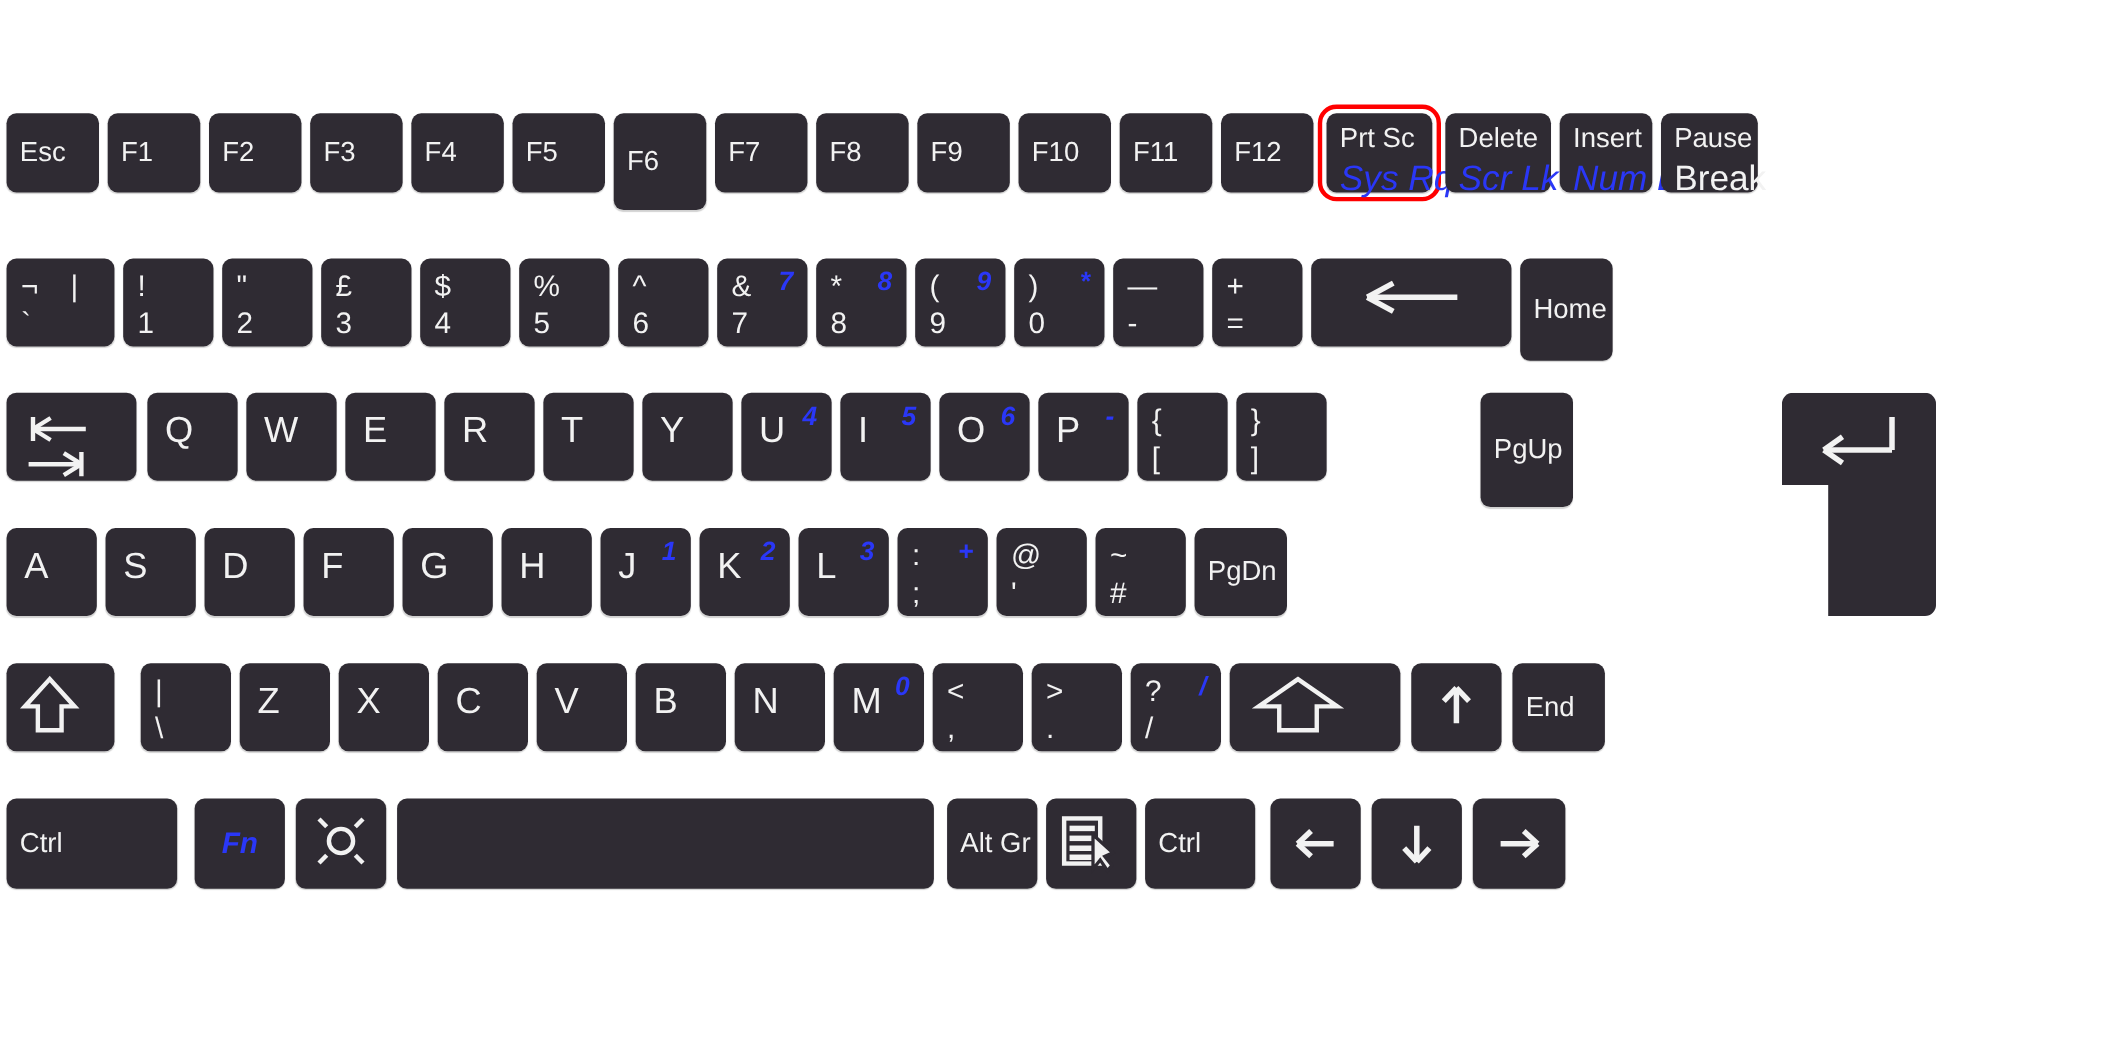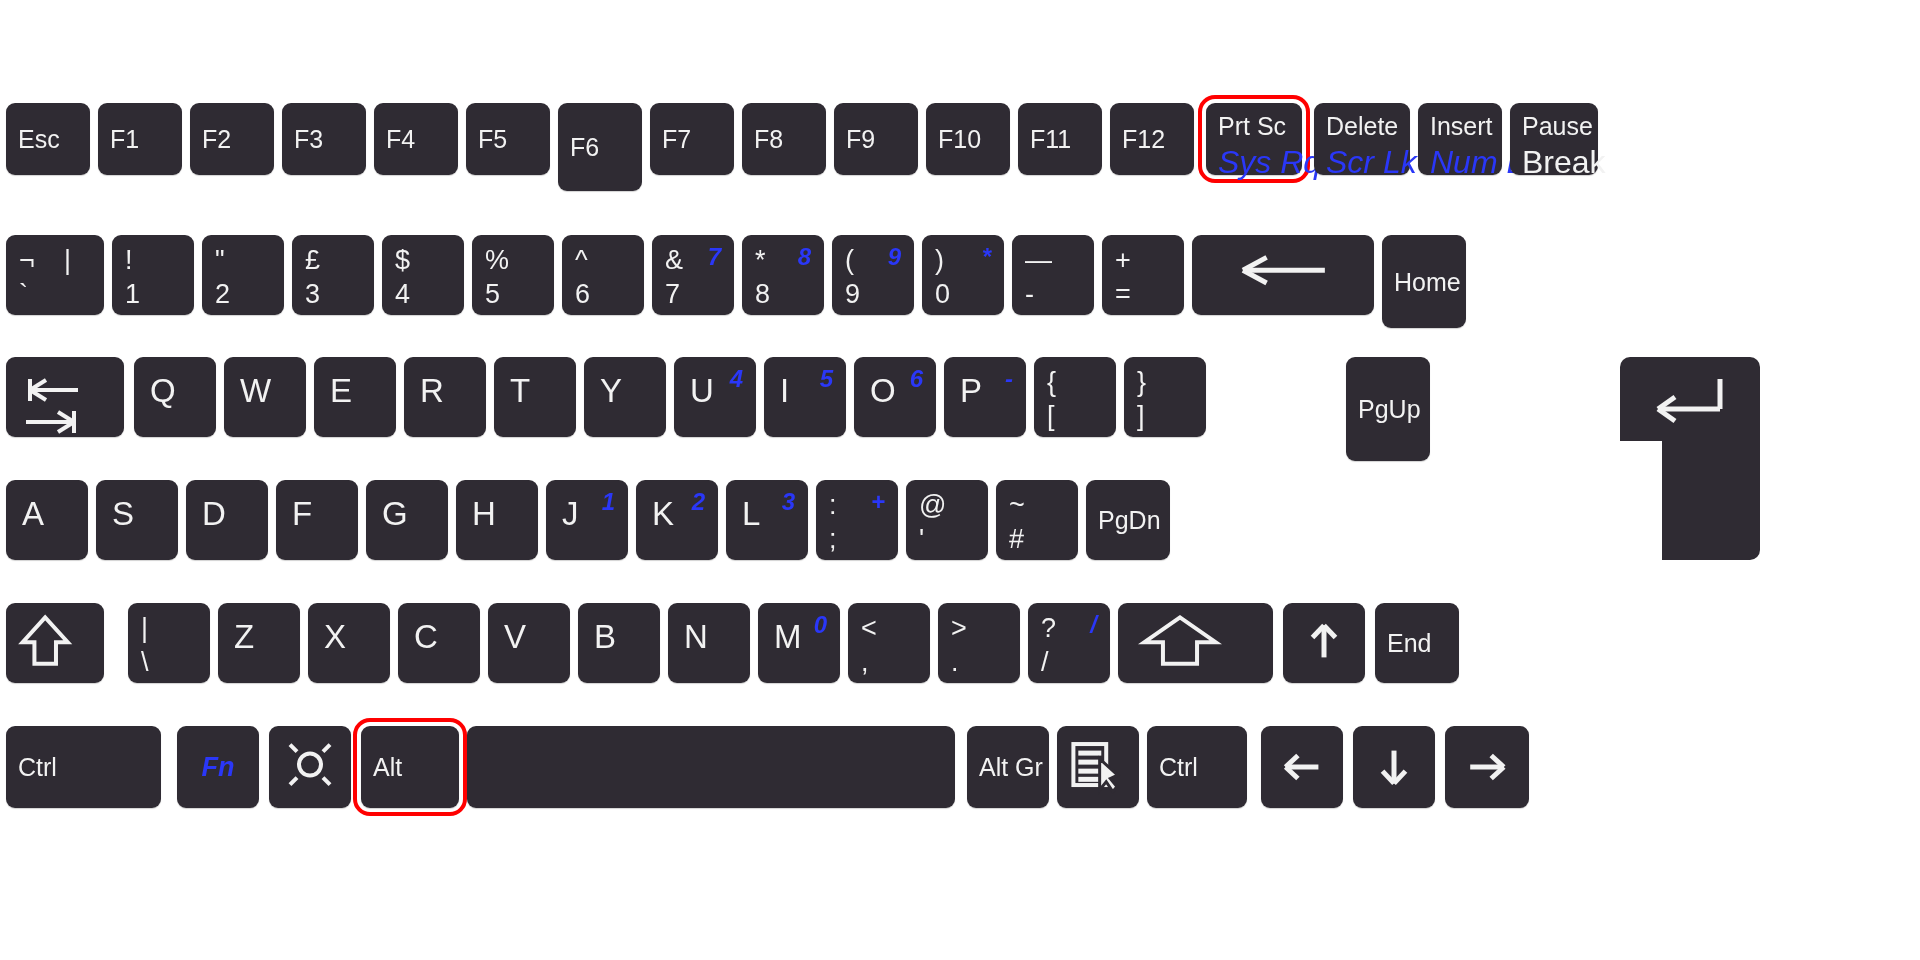--- a/index.html
+++ b/index.html
@@ -400,23 +400,20 @@
       <g stroke="#f2f2f2" stroke-width="4" fill="none">
         <circle cx="41" cy="38.54" r="11"></circle>
         <line x1="28" y1="25.54" x2="21" y2="18.54"></line>
         <line x1="54" y1="25.54" x2="61" y2="18.54"></line>
         <line x1="28" y1="51.54" x2="21" y2="58.54"></line>
         <line x1="54" y1="51.54" x2="61" y2="58.54"></line>
       </g>
           </svg>
         </span>
       </div>
-      <div class="key hl-wrap" style="width: 98px; height: 82px; margin-right: 8px;">
-        <span class="lbl tl" style="top: 50%; transform: translateY(-50%);">Alt</span>
-      </div>
       <div class="key" style="width: 488px; height: 82px; margin-right: 12px;"></div>
       <div class="key" style="width: 82px; height: 82px; margin-right: 8px;">
         <span class="lbl tl" style="top: 50%; transform: translateY(-50%);">Alt Gr</span>
       </div>
       <div class="key" style="width: 82px; height: 82px; margin-right: 8px;">
         <span class="icn">
           <svg width="82" height="82" viewBox="0 0 82 82">
       <g fill="none" stroke="#f2f2f2" stroke-width="4">
         <rect x="16.400000000000002" y="18.04" width="32.800000000000004" height="41"></rect>
       </g>

